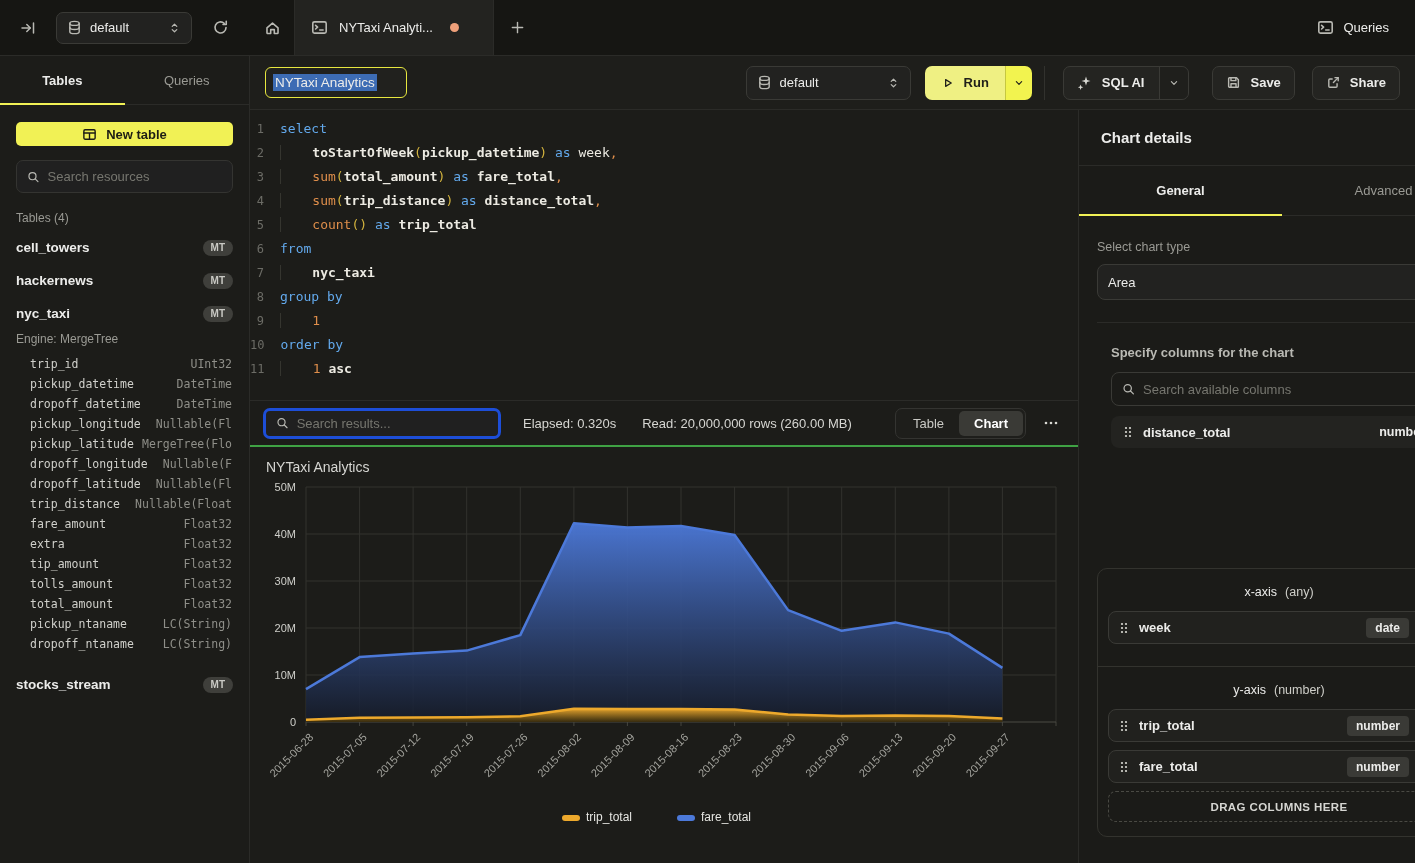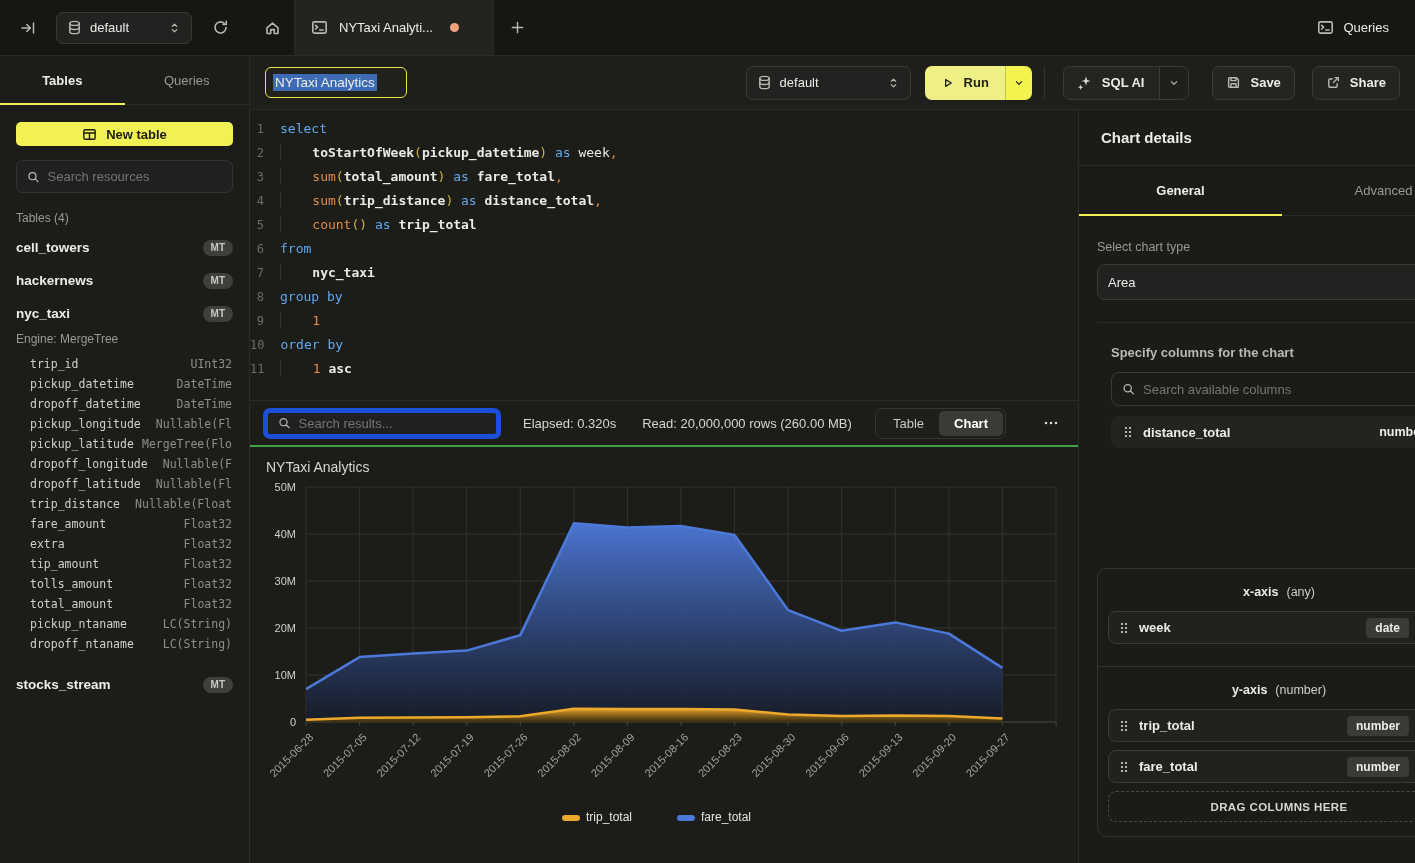--- a/index.html
+++ b/index.html
@@ -82,24 +82,24 @@
   .ln{flex:0 0 30px;text-align:right;padding-right:16px;color:#6c6c66;font-family:"DejaVu Sans Mono",monospace;font-size:12px;line-height:24px}
   .code{font-family:"DejaVu Sans Mono",monospace;font-size:13px;line-height:24px;white-space:pre;color:#d8d8d0}
   .tk-kw{color:#63a9ec}.tk-fn{color:#df8e4b}.tk-pr{color:#d4b43e}
   .tk-id{color:#eceae2;font-weight:bold}.tk-pl{color:#eceae2}.tk-num{color:#df8e4b}
   .tk-ind{border-left:1px solid #35352f}
 
   
   .resbar{position:absolute;left:250px;top:400px;width:828px;height:45px;border-top:1px solid var(--border);
     display:flex;align-items:center;padding:0 13px;background:var(--bg)}
   .res-search{width:238px;height:31px;display:flex;align-items:center;gap:8px;background:#202020;
-    border:5px solid #1d4ed8;border-radius:7px;padding:0 10px}
+    border:3px solid #1d4ed8;border-radius:7px;padding:0 10px}
   .meta{margin-left:22px;color:#d6d6d2}
   .meta2{margin-left:26px;color:#d6d6d2}
-  .res-right{margin-left:auto;display:flex;align-items:center;gap:31px}
+  .res-right{margin-left:auto;display:flex;align-items:center;gap:11px}
   .segment{display:flex;background:#1e1e1b;border:1px solid #343431;border-radius:7px;padding:2px}
   .seg{padding:5px 15px;border-radius:5px;color:#c9c9c4;cursor:pointer}
   .seg.active{background:#3a3a36;color:#fff;font-weight:700}
 
   
   .chartpanel{position:absolute;left:250px;top:445px;width:828px;bottom:0;background:var(--bg);border-top:2px solid var(--green)}
   .chart-title{padding:12px 0 2px 16px;font-size:14px;color:#d6d6d2}
   .xl{font-size:11px;fill:#a3a39d}
   .yl{font-size:11px;fill:#cfcfca}
   .lg{font-size:12px;fill:#e6e6e2}
@@ -120,21 +120,21 @@
   .p-colsearch{margin:12px 30px 0 14px;height:34px;display:flex;align-items:center;gap:8px;
     border:1px solid var(--border2);border-radius:8px;padding:0 10px}
   .col-item{margin:10px 30px 0 14px;height:32px;display:flex;align-items:center;background:var(--elev);
     border-radius:8px;padding:0 12px;cursor:grab}
   .col-item .nm{font-weight:600;margin-left:10px}
   .col-item .tp{margin-left:auto;font-weight:700;font-size:12.5px}
   .axes{position:absolute;left:18px;right:24px;bottom:26px;border:1px solid #33332e;border-radius:10px}
   .ax-sec{padding:12px 10px 14px}
   .ax-sec + .ax-sec{border-top:1px solid #33332e}
   .ax-head{text-align:center;margin:4px 0 12px;font-size:12.5px}
-  .ax-head b{font-weight:700}
+  .ax-head b{font-weight:400}
   .ax-head .hint{color:#cfcfc9;margin-left:8px}
   .ax-row{height:33px;display:flex;align-items:center;border:1px solid var(--border2);background:#21211e;
     border-radius:8px;padding:0 10px;margin-bottom:8px;cursor:grab}
   .ax-row .nm{font-weight:600;margin-left:10px}
   .badge{margin-left:auto;background:#3a3a36;border-radius:4px;padding:3px 9px;font-size:12px;font-weight:600}
   .xbtn{margin-left:12px;width:18px;height:18px;display:flex;align-items:center;justify-content:center;cursor:pointer}
   .dropzone{margin-top:4px;height:31px;border:1.5px dashed #4a4a44;border-radius:8px;display:flex;
     align-items:center;justify-content:center;font-size:11.5px;font-weight:700;letter-spacing:.4px;color:#d6d6d2}
 </style>
 </head>

